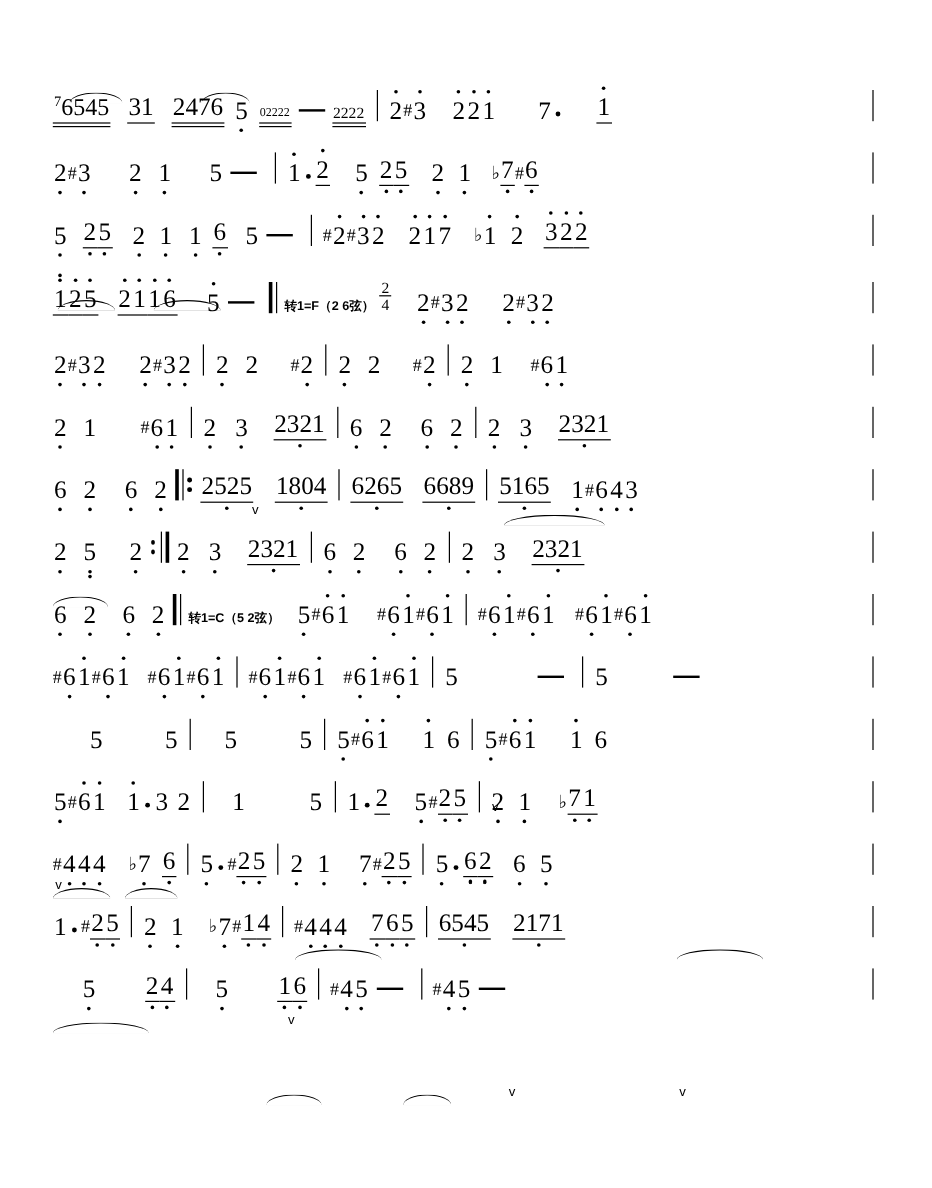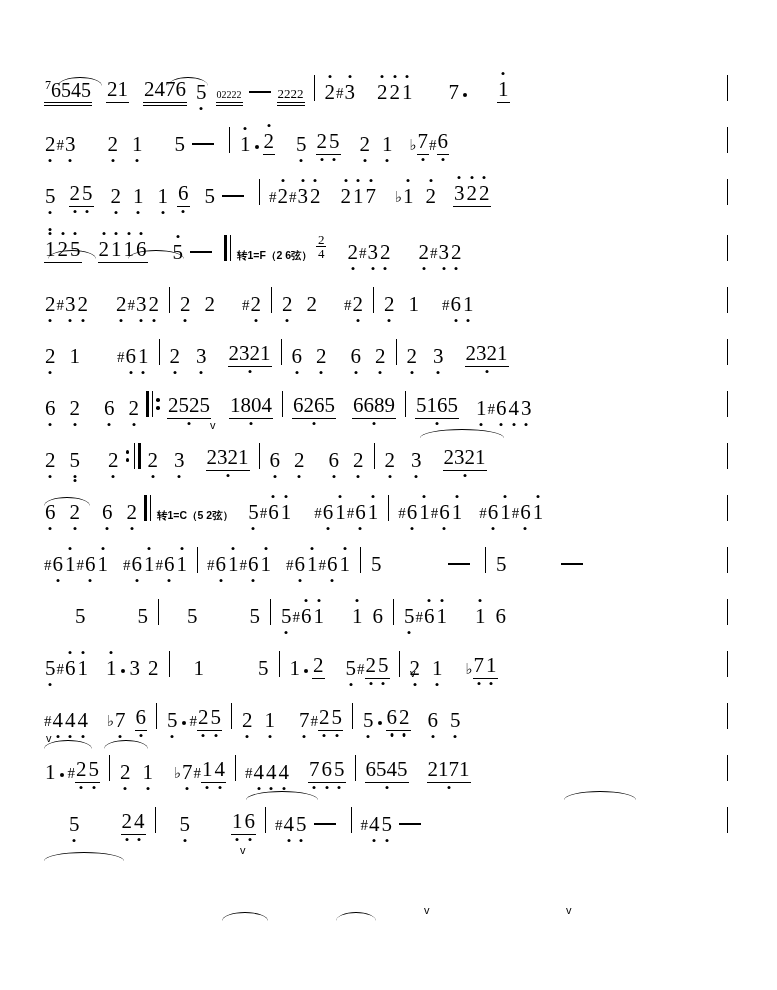--- a/index.html
+++ b/index.html
@@ -250,21 +250,21 @@
 <body>
 
 <div class="page">
 
   <div class="system" style="height:56px;">
     <span class="cell">
       <span class="note beam2" style="font-size:20px;"><span class="sup-small">7</span><span>6545</span></span>
     </span>
     <span class="spacer" style="width:14px"></span>
     <span class="cell">
-        <span class="note beam1">21</span>
+        <span class="note beam1">31</span>
       </span>
     <span class="spacer" style="width:14px"></span>
     <span class="cell">
         <span class="note beam2">2476</span>
       </span>
     <span class="spacer" style="width:8px"></span>
     <span class="cell">
         <span class="note oct-dn">5</span>
       </span>
     <span class="spacer" style="width:8px"></span>

